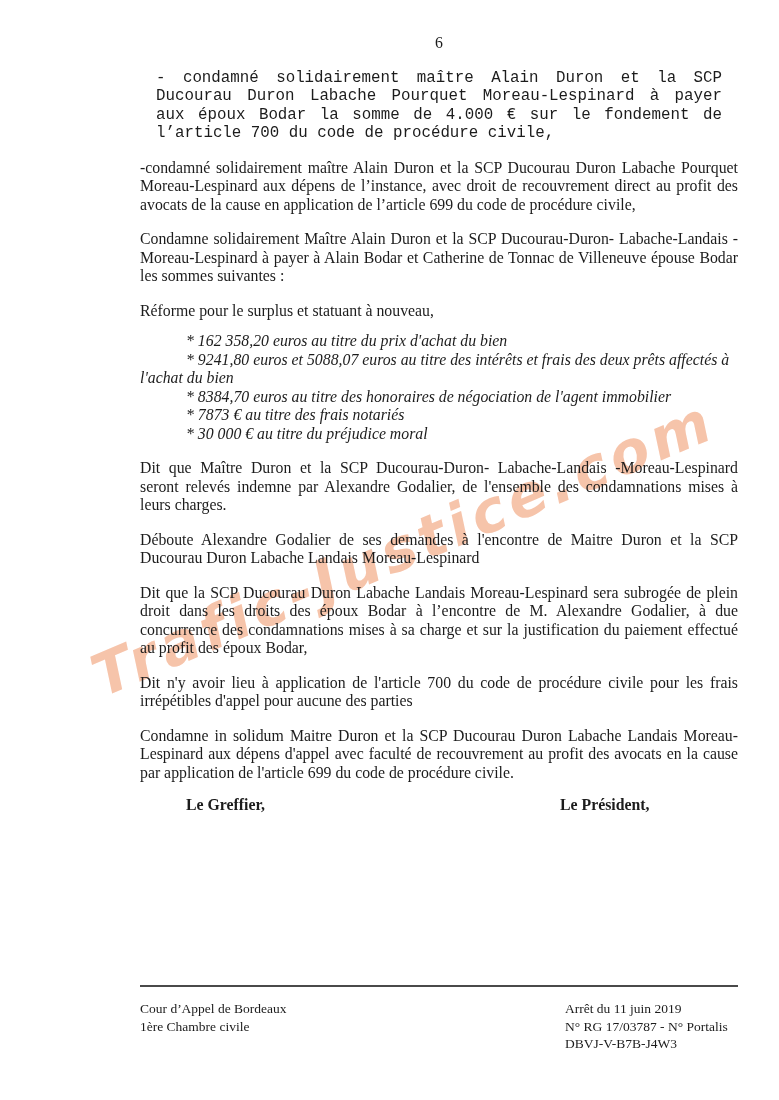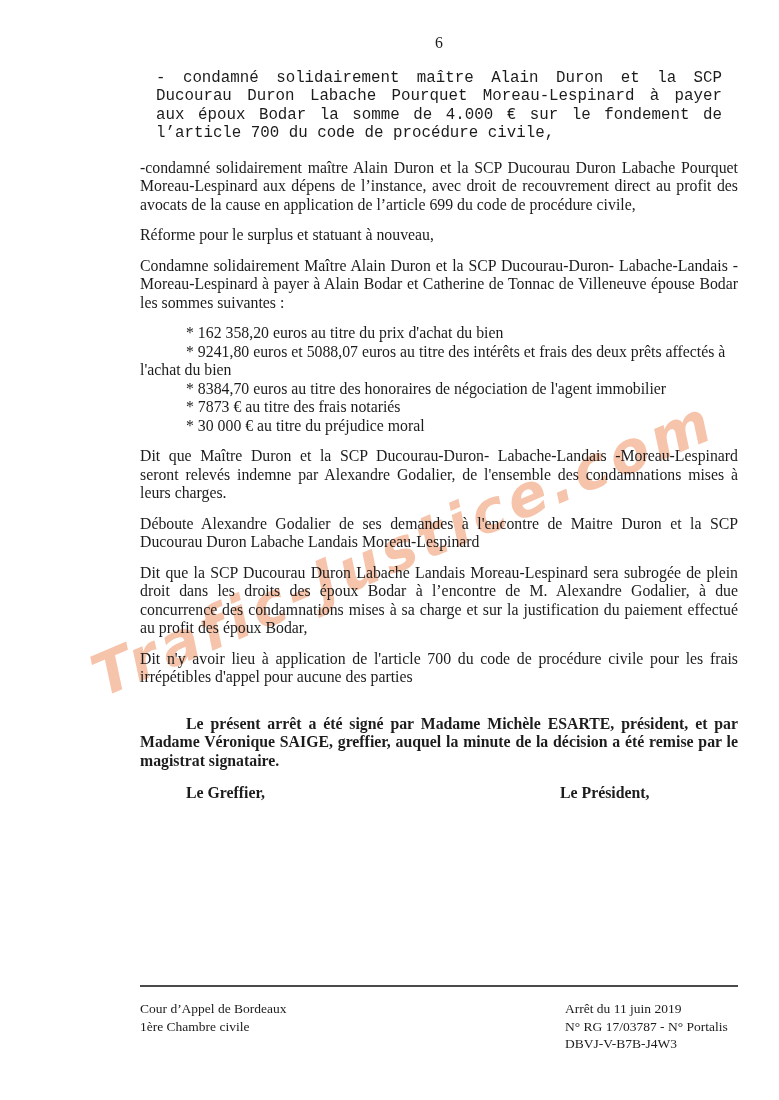--- a/index.html
+++ b/index.html
@@ -28,23 +28,23 @@
     pointer-events:none;
   }
   .content{
     position:absolute;
     left:140px;top:34px;width:598px;
     font-size:15.8px;
     line-height:18.5px;
     z-index:1;
   }
   .page-number{text-align:center;margin:0 0 11px 0;}
-  p{margin:0 0 12px 0;text-align:justify;}
+  p{margin:16px 0 12px 0;text-align:justify;}
   p.tight{margin:16px;font-family:Liberation Mono, monospace;}
-  .amounts{margin:0 0 12px 0;}
+  .amounts{margin:0 0 12px 0;font-style:italic;}
   .amount-item{text-indent:46px;text-align:left;margin:0;}
   .closing{font-weight:bold;text-indent:46px;margin-top:28px;}
   .sig-row{position:relative;height:19px;margin-top:14px;font-weight:bold;text-align:right;}
   .sig-left{position:absolute;left:46px;top:0;}
   .sig-right{position:absolute;left:420px;top:0;}
   .footer-rule{
     position:absolute;left:140px;top:985px;width:598px;
     border-top:2px solid #4a4a4a;height:0;z-index:1;
   }
   .footer{
@@ -62,38 +62,38 @@
 
   <div class="watermark" style="color: rgb(238, 138, 88);">Trafic-Justice.com</div>
 
   <div class="content">
 
     <div class="page-number">6</div>
 
     <p class="tight">- condamné solidairement maître Alain Duron et la SCP Ducourau Duron Labache Pourquet Moreau-Lespinard à payer aux époux Bodar la somme de 4.000 € sur le fondement de l’article 700 du code de procédure civile,</p>
     <p>-condamné solidairement maître Alain Duron et la SCP Ducourau Duron Labache Pourquet Moreau-Lespinard aux dépens de l’instance, avec droit de recouvrement direct au profit des avocats de la cause en application de l’article 699 du code de procédure civile,</p>
 
+    <p>Condamne solidairement Maître Alain Duron et la SCP Ducourau-Duron- Labache-Landais -Moreau-Lespinard à payer à Alain Bodar et Catherine de Tonnac de Villeneuve épouse Bodar  les sommes suivantes :</p>
+
     <p>Réforme pour le surplus  et  statuant à nouveau,</p>
-
-    <p>Condamne solidairement Maître Alain Duron et la SCP Ducourau-Duron- Labache-Landais -Moreau-Lespinard à payer à Alain Bodar et Catherine de Tonnac de Villeneuve épouse Bodar  les sommes suivantes :</p>
 
     <div class="amounts">
       <div class="amount-item">* 162 358,20 euros  au titre du prix d'achat du bien</div>
       <div class="amount-item">* 9241,80 euros et 5088,07 euros au titre des intérêts et  frais des  deux prêts affectés à l'achat du bien</div>
       <div class="amount-item">* 8384,70 euros au titre des  honoraires de négociation de l'agent immobilier</div>
       <div class="amount-item">* 7873 € au titre des frais notariés</div>
       <div class="amount-item">* 30 000 € au titre du préjudice moral</div>
     </div>
 
     <p>Dit que Maître Duron et la SCP Ducourau-Duron- Labache-Landais -Moreau-Lespinard seront relevés indemne par Alexandre Godalier,  de l'ensemble des condamnations mises à leurs charges.</p>
     <p>Déboute Alexandre Godalier de ses demandes à l'encontre de  Maitre Duron et  la SCP Ducourau Duron Labache Landais Moreau-Lespinard</p>
     <p>Dit que la SCP Ducourau Duron Labache Landais Moreau-Lespinard  sera subrogée de plein droit dans les droits des époux Bodar à l’encontre de M. Alexandre Godalier, à due concurrence des condamnations mises à sa charge et sur la justification du paiement effectué au profit des époux Bodar,</p>
     <p>Dit n'y avoir lieu à application de l'article 700 du code de procédure civile pour les frais irrépétibles d'appel  pour aucune des parties</p>
+    <p>Condamne in solidum Maitre Duron et la SCP Ducourau Duron Labache Landais Moreau-Lespinard aux dépens d'appel avec faculté de recouvrement au profit des avocats en la cause par application de l'article 699 du code de procédure civile.</p>
 
-    <p class="closing">Le présent arrêt a été signé par Madame Michèle ESARTE, président, et par Madame  Véronique SAIGE, greffier, auquel la minute de la décision a été remise par le magistrat signataire.</p>
 
     <div class="sig-row">
       <span class="sig-left">Le Greffier,</span>
       <span class="sig-right">Le Président,</span>
     </div>
 
   </div>
 
   <div class="footer-rule"></div>
 

